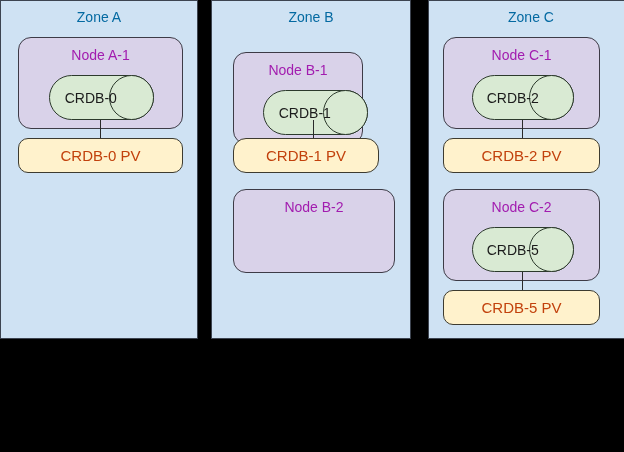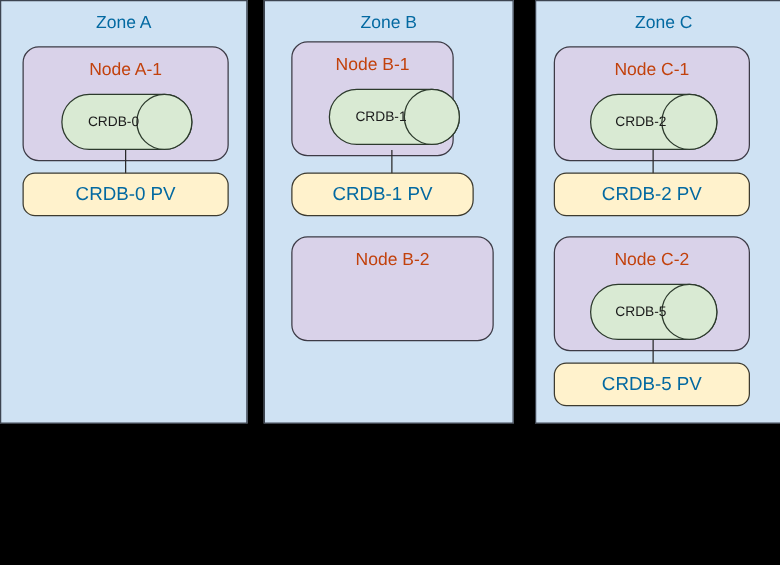--- a/index.html
+++ b/index.html
@@ -39,56 +39,56 @@
     border-radius: 13px;
     box-sizing: border-box;
   }
   .node-title {
     position: absolute;
     left: 0;
     right: 0;
     top: 9px;
     text-align: center;
     font-size: 14px;
-    color: #c2410c;
+    color: #a21caf;
     line-height: 16px;
   }
   .pv {
     position: absolute;
     background: #fff2cc;
     border: 1px solid #3d3b30;
     border-radius: 10px;
     box-sizing: border-box;
     display: flex;
     align-items: center;
     justify-content: center;
   }
   .pv-label {
     font-size: 15px;
-    color: #0369a1;
+    color: #c2410c;
     line-height: 17px;
   }
   
   .cyl {
     position: absolute;
   }
   .cyl svg {
     display: block;
     overflow: visible;
   }
   .cyl-label {
     position: absolute;
     left: 4px;
     top: 0;
     bottom: 0;
     width: 72%;
     display: flex;
     align-items: center;
     justify-content: center;
-    font-size: 11px;
+    font-size: 14px;
     color: #1b1b1b;
     pointer-events: none;
   }
   .link {
     position: absolute;
     width: 1px;
     background: #2a2a2a;
   }
   .footer-strip {
     position: absolute;
@@ -122,21 +122,21 @@
     <div class="link" style="left:99px; top:119px; height:19px;"></div>
 
     <div class="pv" style="left:17px; top:137px; width:165px; height:35px;">
       <span class="pv-label">CRDB-0 PV</span>
     </div>
   </div>
 
   <div class="zone" style="left:211px; top:0px; width:200px; height:339px;">
     <div class="zone-title">Zone B</div>
 
-    <div class="node" style="left:21px; top:32px; width:130px; height:92px;">
+    <div class="node" style="left:21px; top:51px; width:130px; height:92px;">
       <div class="node-title">Node B-1</div>
 
       <div class="cyl" style="left:29px; top:37px; width:105px; height:45px;">
         <svg width="105" height="45" viewBox="0 0 105 45">
           <path d="M 22.5 0.5 L 82.5 0.5 A 22 22 0 0 1 82.5 44.5 L 22.5 44.5 A 22 22 0 0 1 22.5 0.5 Z" fill="#d9ead3" stroke="#2c3a2c" stroke-width="1"></path>
           <circle cx="82.5" cy="22.5" r="22" fill="#d9ead3" stroke="#2c3a2c" stroke-width="1"></circle>
         </svg>
         <div class="cyl-label">CRDB-1</div>
       </div>
     </div>

